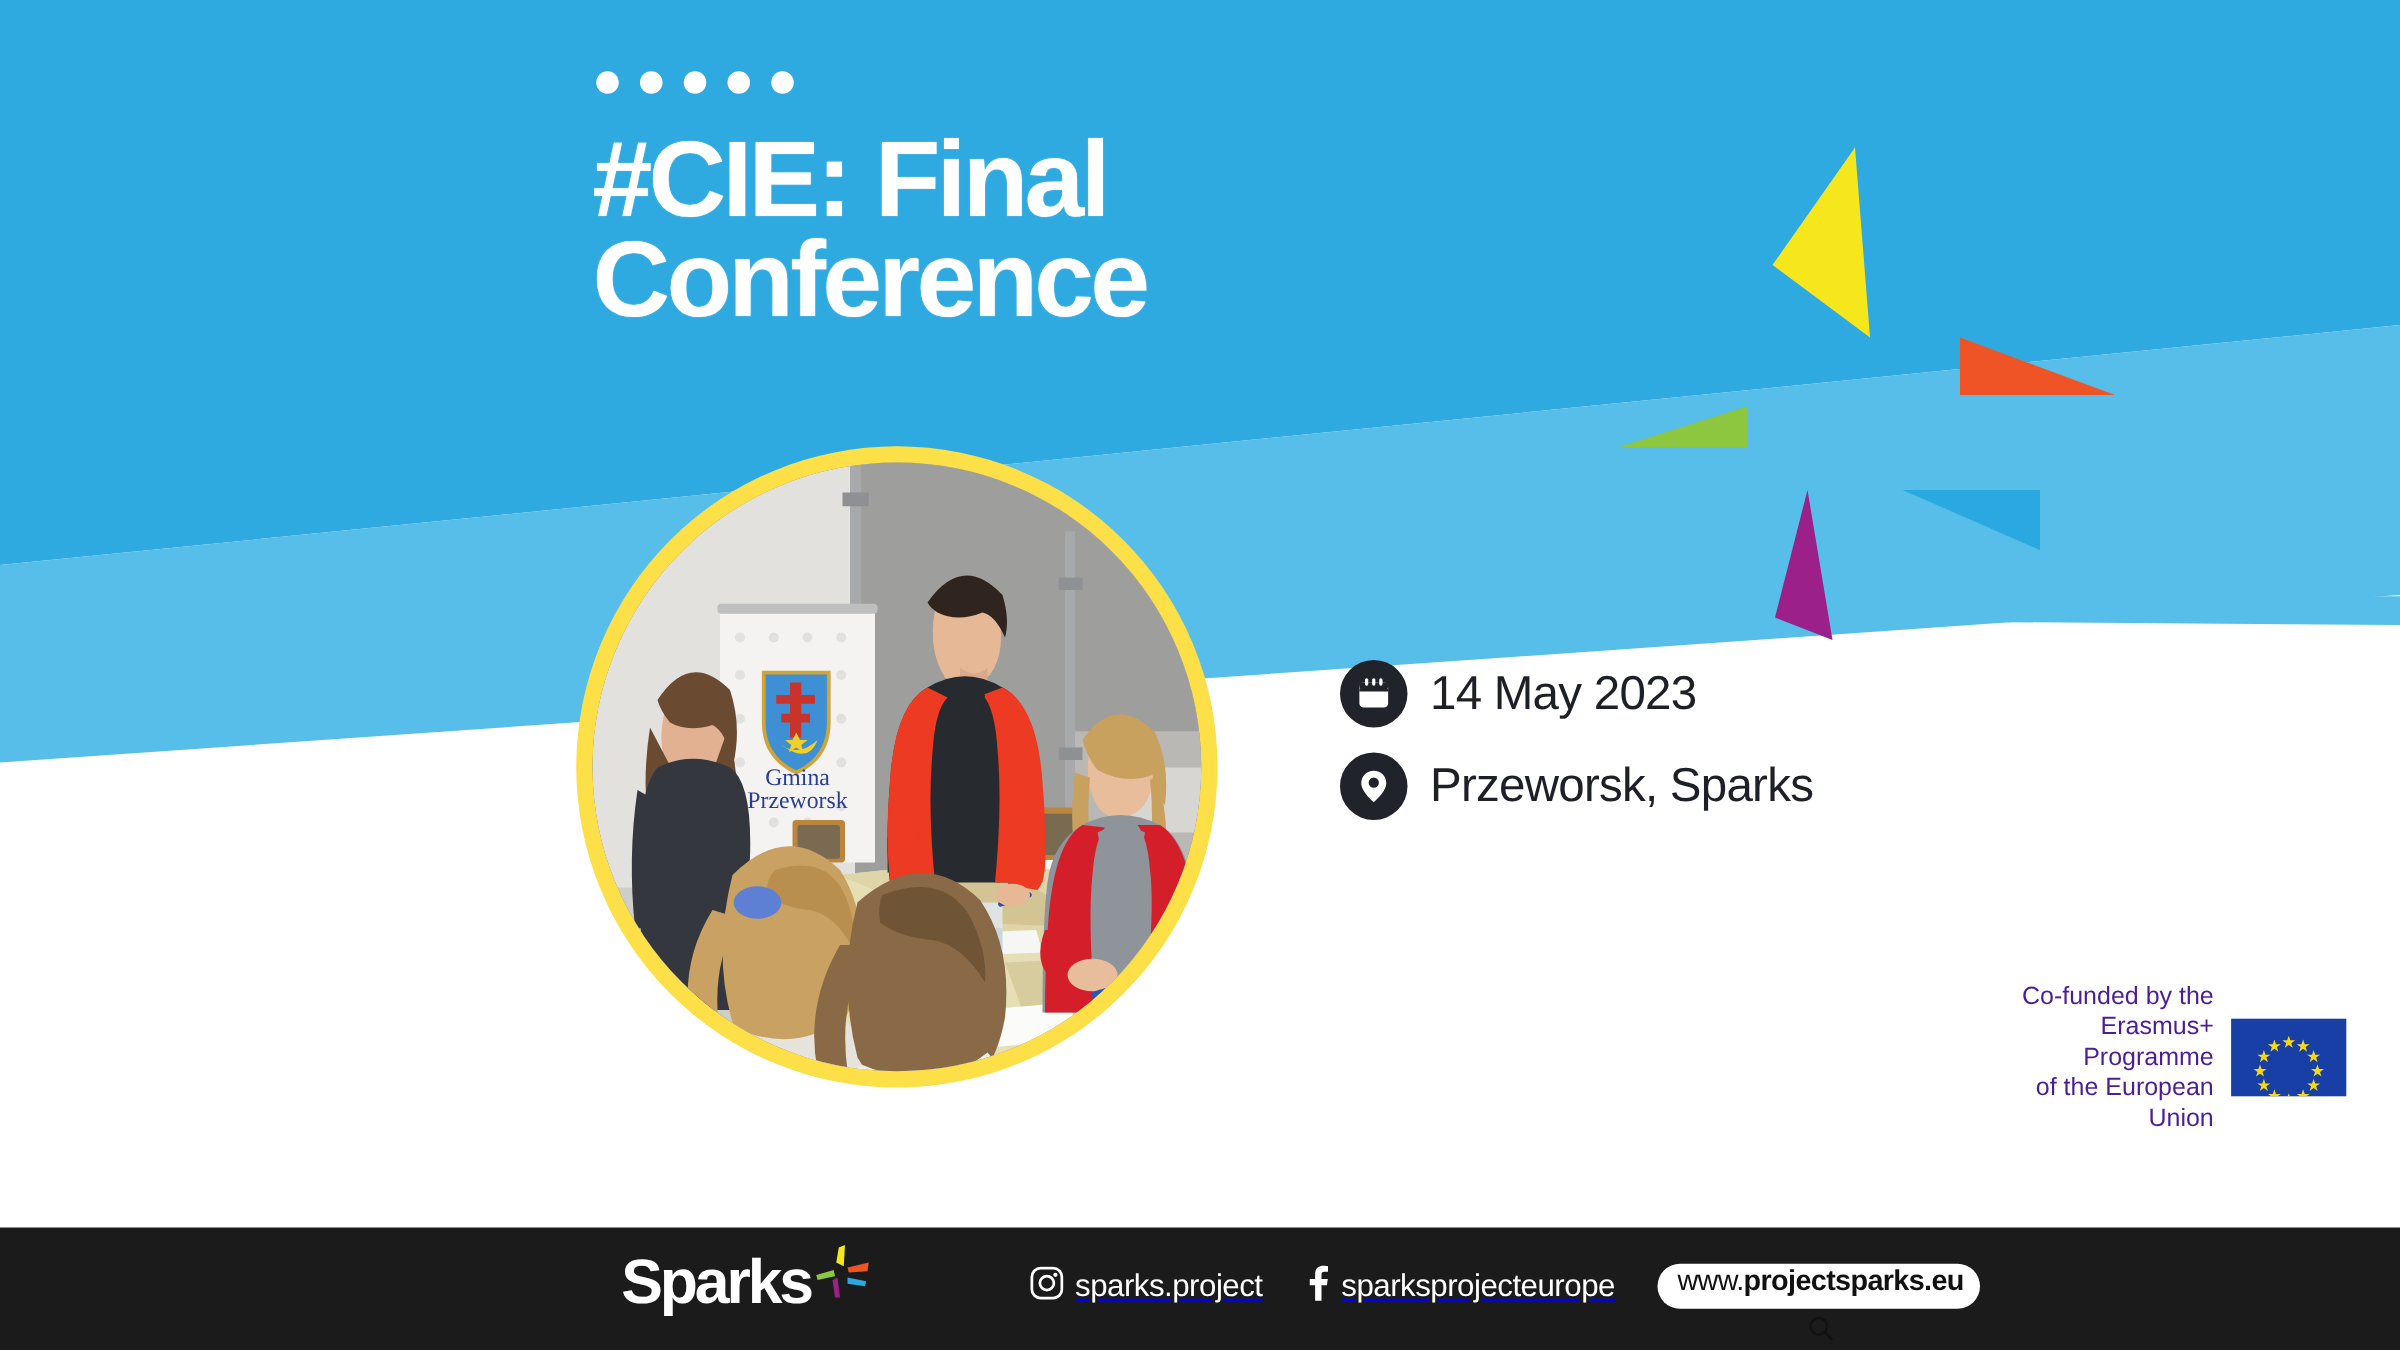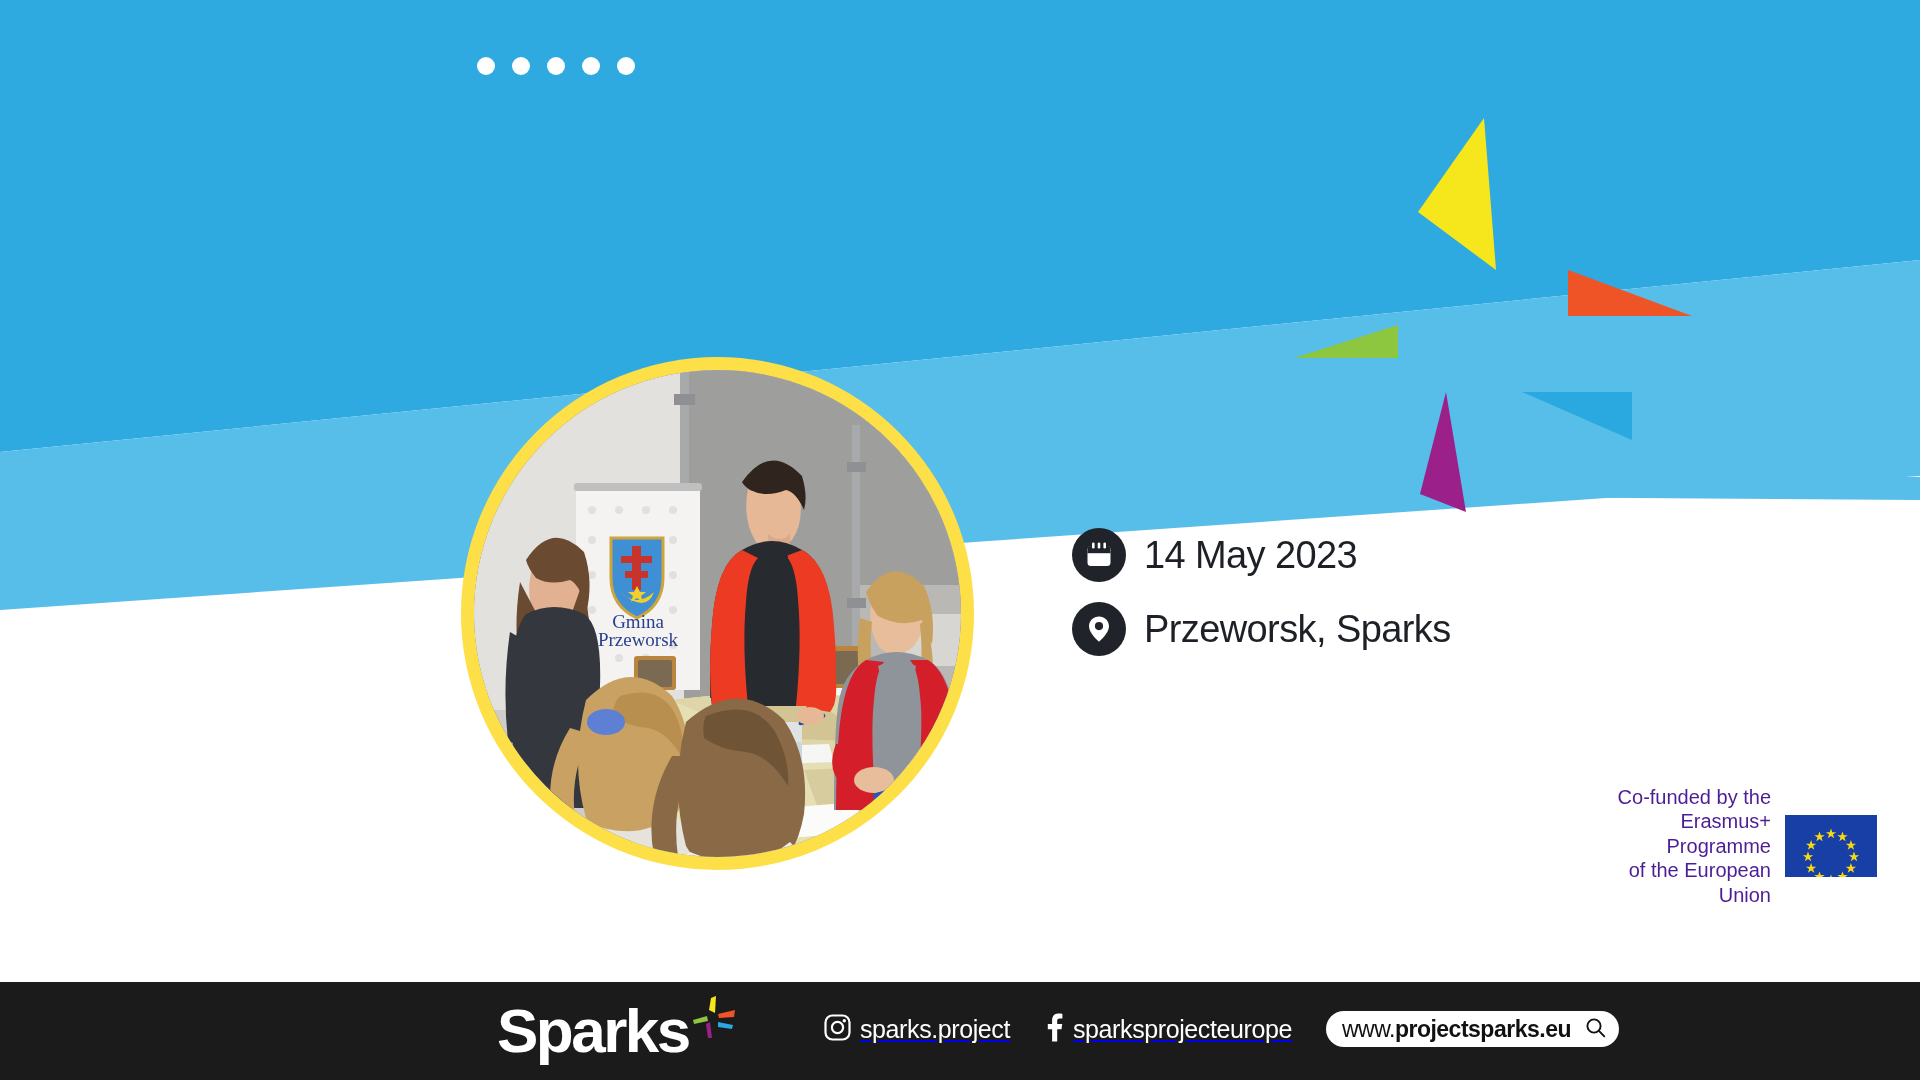--- a/index.html
+++ b/index.html
@@ -165,21 +165,21 @@
     position: absolute;
     left: 497px;
     top: 1000px;
     z-index: 11;
     display: flex;
     align-items: flex-start;
   }
   .sparks-word {
     font-family: "Liberation Sans", sans-serif;
     font-weight: 700;
-    font-size: 62px;
+    font-size: 50px;
     color: #ffffff;
     letter-spacing: -2.5px;
     line-height: 1;
   }
   .footer-links {
     position: absolute;
     left: 824px;
     top: 1011px;
     z-index: 11;
     display: flex;
@@ -200,20 +200,21 @@
     white-space: nowrap;
   }
   .url-pill {
     display: flex;
     align-items: center;
     background: #ffffff;
     border-radius: 20px;
     height: 36px;
     padding: 0 13px 0 16px;
     gap: 14px;
+    flex-direction: column;
   }
   .url-text {
     font-family: "Liberation Sans", sans-serif;
     font-size: 23px;
     color: #111111;
     letter-spacing: -0.5px;
     white-space: nowrap;
   }
   .url-text b { font-weight: 700; }
 </style>
@@ -241,20 +242,22 @@
   </svg>
 
   <div class="dot-row">
     <span class="dot"></span>
     <span class="dot"></span>
     <span class="dot"></span>
     <span class="dot"></span>
     <span class="dot"></span>
   </div>
 
+  <div class="title">#CIE: Final
+Conference</div>
 
   <div class="photo-wrap">
     <div class="photo-inner">
       <svg class="photo-svg" viewBox="0 0 487 487">
         <defs>
           <clipPath id="circ">
               <circle cx="243.5" cy="243.5" r="243.5"></circle>
             </clipPath>
         </defs>
         <g clip-path="url(#circ)">

